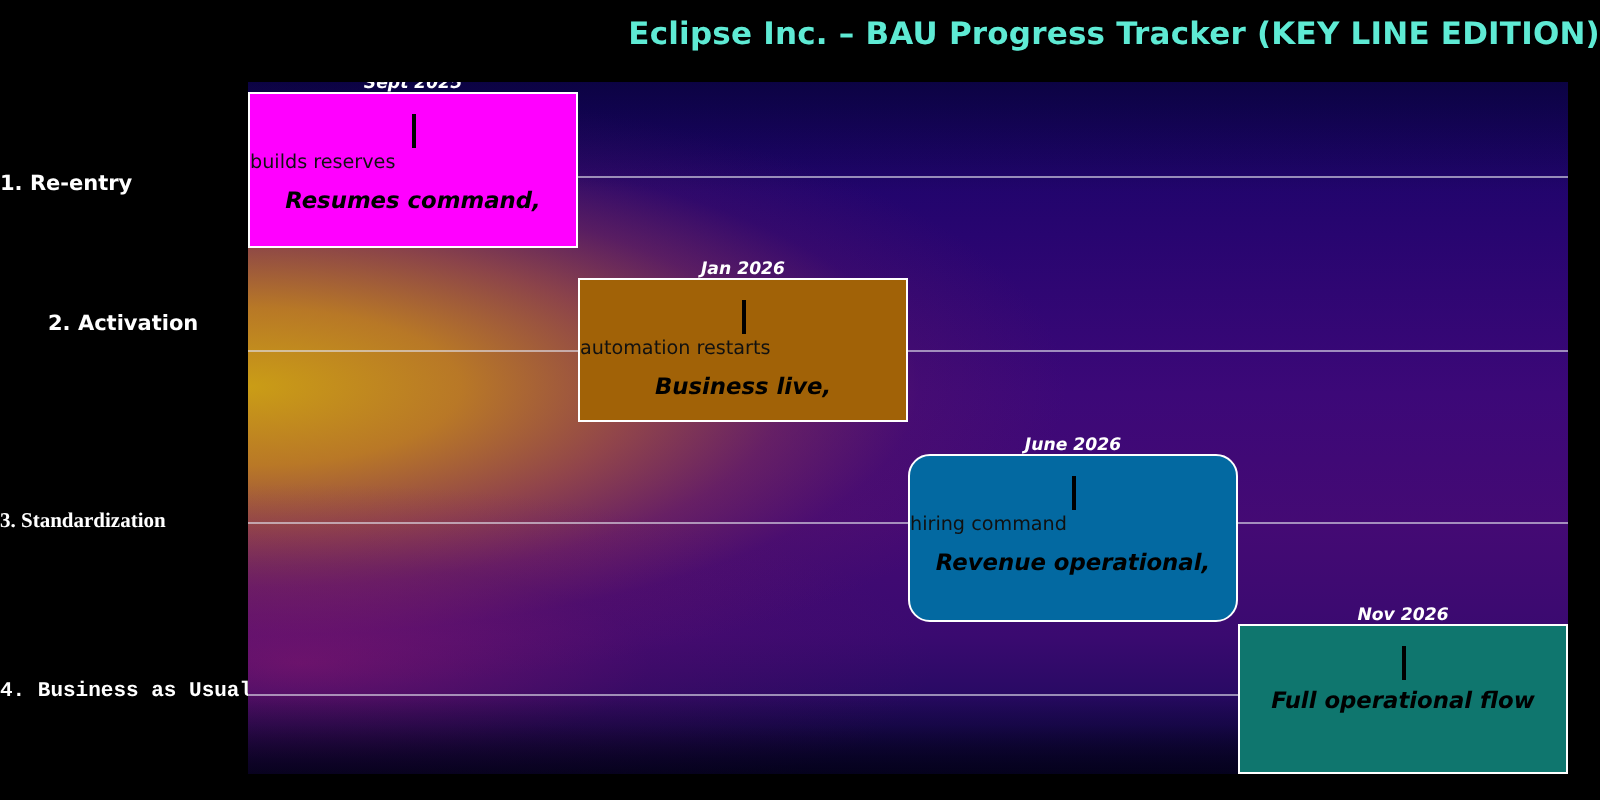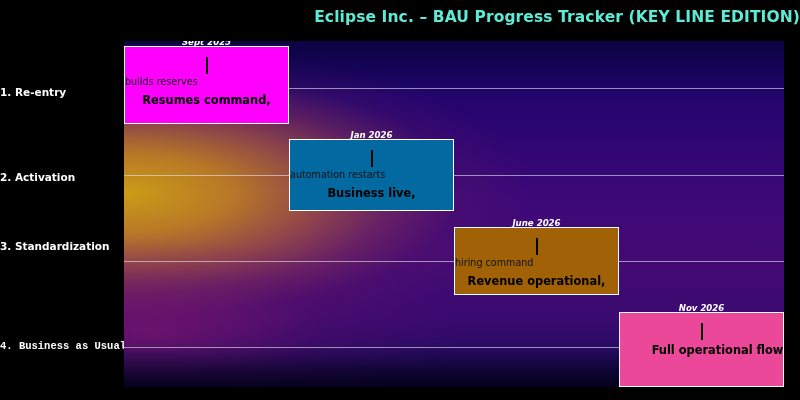--- a/index.html
+++ b/index.html
@@ -145,40 +145,40 @@
   .ms-main {
     position: absolute;
     left: 0;
     width: 100%;
     top: 46px;
     text-align: center;
     color: #000000;
     font-size: 11.4px;
     font-weight: bold;
     white-space: nowrap;
+    font-style: italic;
   }
   .ms-main.solo {
     top: 0;
     height: 100%;
     display: flex;
     align-items: center;
     justify-content: center;
-    padding-left: 16px;
   }
 </style>
 </head>
 <body>
 
 <div id="figure">
 
   <div id="chart-title">Eclipse Inc. – BAU Progress Tracker (KEY LINE EDITION)</div>
 
   <div id="ytick-0" class="ytick-wrap" style="top:92px;">1. Re-entry</div>
-  <div id="ytick-1" class="ytick-wrap" style="top:177px;">2. Activation</div>
-  <div id="ytick-2" class="ytick-wrap" style="top:246px;">3. Standardization</div>
+  <div id="ytick-1" class="ytick-wrap" style="top:162px;padding-left:24px;">2. Activation</div>
+  <div id="ytick-2" class="ytick-wrap" style="top:261px;font-family:Liberation Serif, serif;">3. Standardization</div>
   <div id="ytick-3" class="ytick-wrap" style="top:346px;font-family:Liberation Mono, monospace;">4. Business as Usual</div>
 
   <div id="plot-area">
 
     <div class="bg-layer" id="bg-base"></div>
     <div class="bg-layer" id="bg-warm"></div>
     <div class="bg-layer" id="bg-haze"></div>
     <div class="bg-layer" id="bg-dark-top"></div>
     <div class="bg-layer" id="bg-dark-bottom"></div>
 
@@ -187,34 +187,34 @@
     <div class="gridline" style="top:220px;"></div>
     <div class="gridline" style="top:306px;"></div>
 
     <div class="milestone" id="ms-0" style="left:0px; top:5px; width:165px; height:78px; background:#ff00ff;">
       <div class="ms-date">Sept 2025</div>
       <div class="ms-tick"></div>
       <div class="ms-sub">builds reserves</div>
       <div class="ms-main">Resumes command,</div>
     </div>
 
-    <div class="milestone" id="ms-1" style="left:165px; top:98px; width:165px; height:72px; background:#0369a1;">
+    <div class="milestone" id="ms-1" style="left:165px; top:98px; width:165px; height:72px; background:#a16207;">
       <div class="ms-date">Jan 2026</div>
       <div class="ms-tick"></div>
       <div class="ms-sub">automation restarts</div>
       <div class="ms-main">Business live,</div>
     </div>
 
-    <div class="milestone" id="ms-2" style="left:330px; top:186px; width:165px; height:68px; background:#a16207;">
+    <div class="milestone" id="ms-2" style="left:330px; top:186px; width:165px; height:84px; background:#0369a1;border-radius:11px;">
       <div class="ms-date">June 2026</div>
       <div class="ms-tick"></div>
       <div class="ms-sub">hiring command</div>
       <div class="ms-main">Revenue operational,</div>
     </div>
 
-    <div class="milestone" id="ms-3" style="left:495px; top:271px; width:165px; height:75px; background:#ec4899;">
+    <div class="milestone" id="ms-3" style="left:495px; top:271px; width:165px; height:75px; background:#0f766e;">
       <div class="ms-date">Nov 2026</div>
       <div class="ms-tick"></div>
       <div class="ms-main solo">Full operational flow</div>
     </div>
 
   </div>
 </div>
 
 </body></html>

